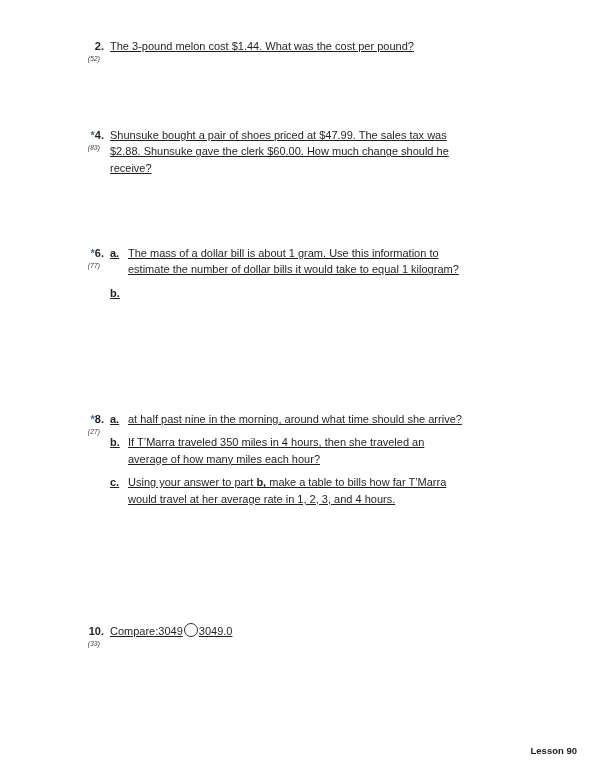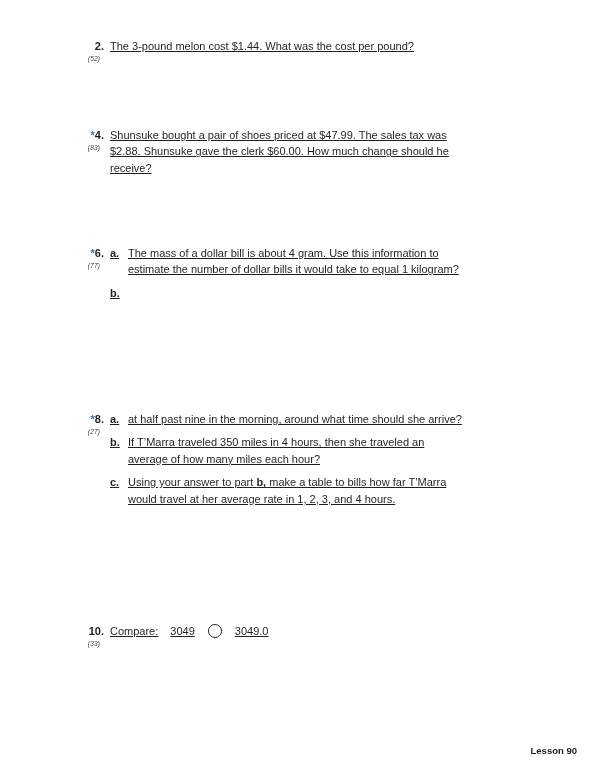--- a/index.html
+++ b/index.html
@@ -27,21 +27,21 @@
     text-align: center;
     font-weight: normal; font-style: italic;
     font-size: 6.5px; letter-spacing: 0.2px;
     color: #3a3637;
   }
   .content { margin-left: 6px; text-decoration: underline; }
   .part { display: flex; }
   .part + .part { margin-top: 7px; }
   .letter { flex: none; width: 18px; font-weight: bold; }
   .line b, .line .bold { font-weight: bold; }
-  .compare-row { display: flex; align-items: center; gap: 12px; }
+  .compare-row { display: flex; align-items: flex-start; gap: 0; }
   .circle {
     display: inline-block; width: 12px; height: 12px;
     border: 1.3px solid #2c2c2c; border-radius: 50%;
     background: transparent; margin: 0 1px;
   }
   .footer {
     position: absolute; top: 745px; right: 35px;
     display: flex; align-items: baseline; gap: 27px;
     font-weight: bold; color: #1d1d1b; flex-direction: column;
   }
@@ -77,21 +77,21 @@
 
   <section class="problem" style="top:245px">
     <div class="numcol">
       <span class="star">*</span><span class="num">6.</span>
       <span class="ref">(77)</span>
     </div>
     <div class="content">
       <div class="part">
         <span class="letter">a.</span>
         <div class="plines">
-          <div class="line">The mass of a dollar bill is about 4 gram. Use this information to</div>
+          <div class="line">The mass of a dollar bill is about 1 gram. Use this information to</div>
           <div class="line">estimate the number of dollar bills it would take to equal 1 kilogram?</div>
         </div>
       </div>
       <div class="part">
         <span class="letter">b.</span>
         <div class="plines">
         </div>
       </div>
     </div>
   </section>

